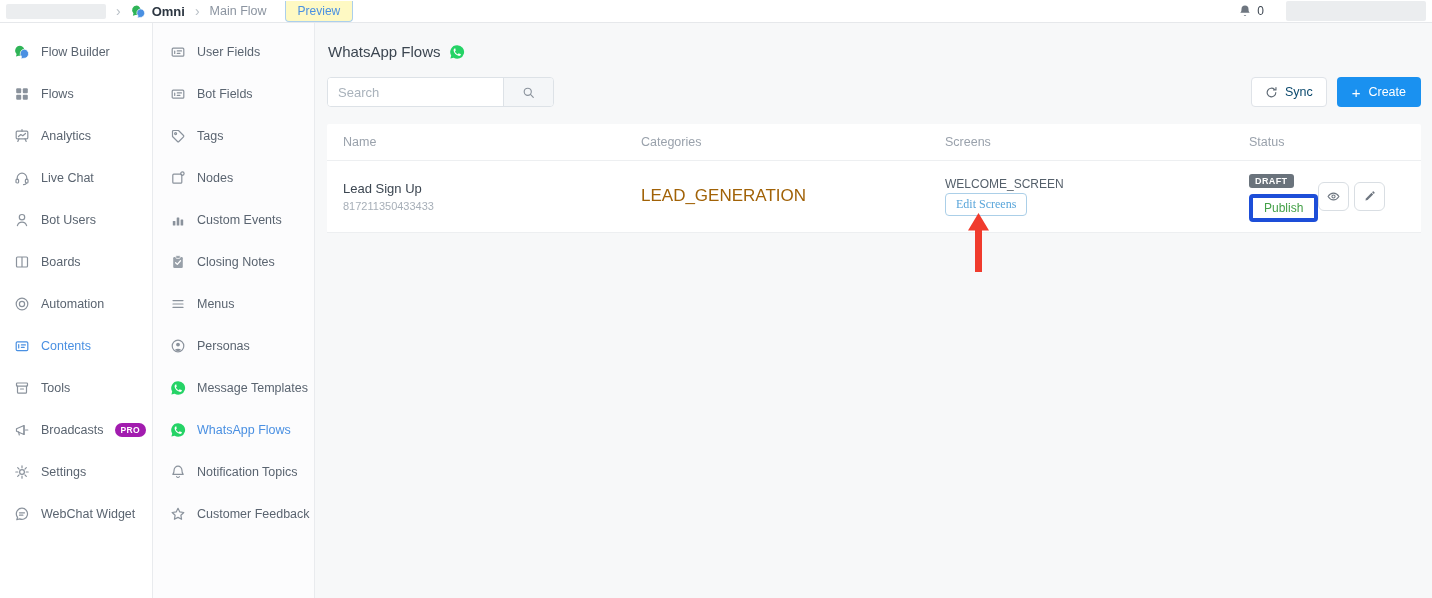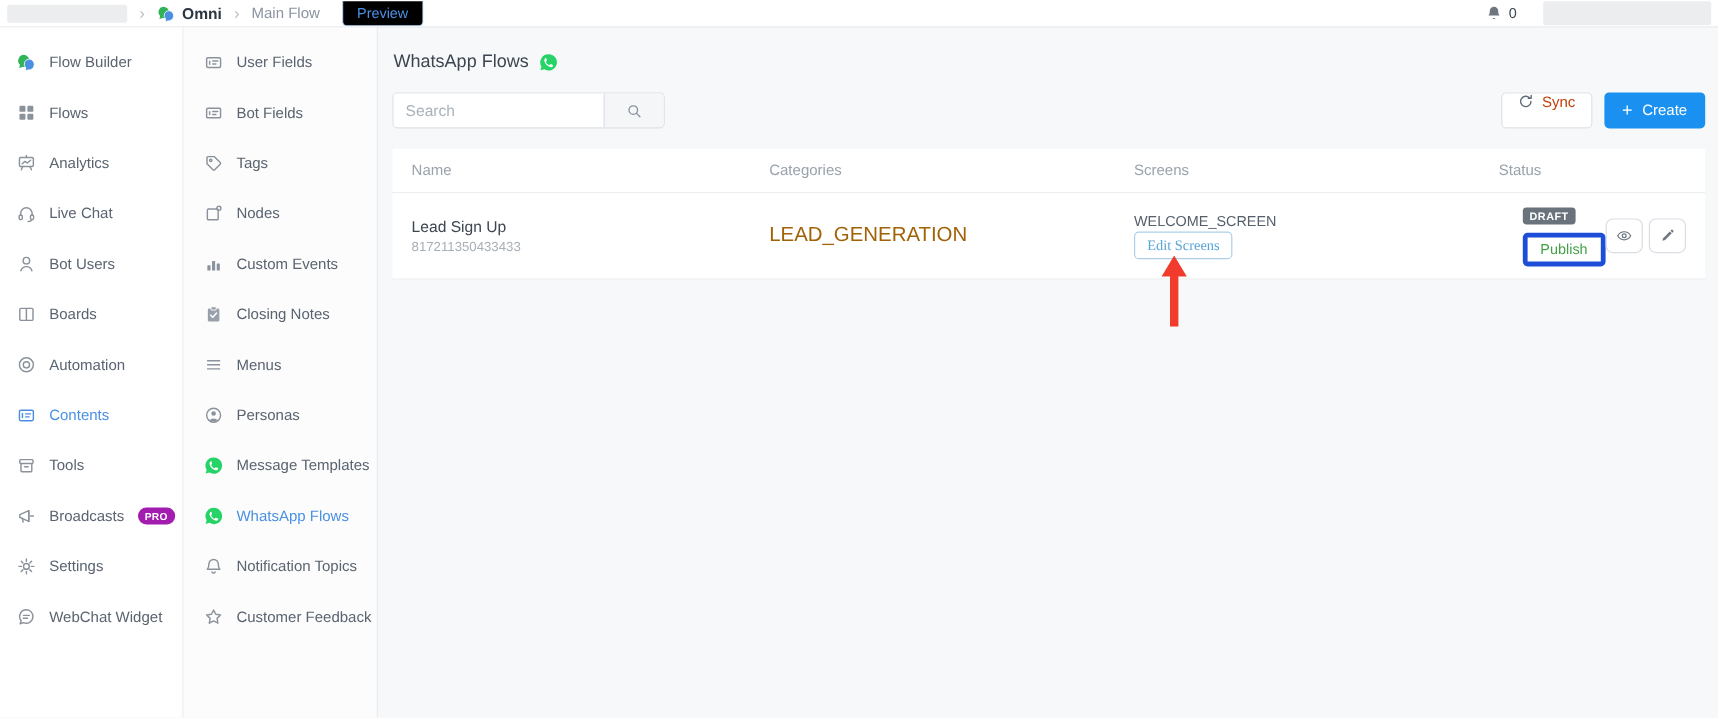--- a/index.html
+++ b/index.html
@@ -7,21 +7,21 @@
   body{font-family:"Liberation Sans",sans-serif;background:#f7f8f9;position:relative;overflow:hidden}
   svg.ic{display:block;flex:0 0 auto}
 
   
   .topbar{height:23px;background:#fff;border-bottom:1px solid #e6e8eb;display:flex;align-items:center}
   .tb-blur{width:100px;height:15px;background:#ebedef;border-radius:2px;margin-left:6px}
   .crumb-sep{color:#b9c0c7;font-size:14px;margin:0 10px;line-height:1}
   .crumb-app{font-weight:700;font-size:13px;color:#2c3641;margin-left:6px;cursor:pointer}
   .crumb-page{font-size:12.5px;color:#8b94a0;cursor:pointer}
   .preview-btn{margin-left:18px;height:21px;padding:0 12px;border:1px solid #abcfec;border-top:none;
-    border-radius:0 0 4px 4px;color:#4a90e2;font-size:12px;background:#000000;display:flex;align-items:center;cursor:pointer}
+    border-radius:0 0 4px 4px;color:#4a90e2;font-size:12px;background:#fef9c3;display:flex;align-items:center;cursor:pointer}
   .tb-right{margin-left:auto;display:flex;align-items:center}
   .bell-wrap{display:flex;align-items:center;gap:5px;cursor:pointer}
   .bell-count{font-size:12px;color:#3e4752}
   .tb-blur2{width:140px;height:20px;background:#ebedef;border-radius:2px;margin:0 6px 0 22px}
 
   
   .layout{display:flex;height:575px}
   .sidebar{width:153px;background:#fff;border-right:1px solid #e9ebee;padding-top:8px}
   .subsidebar{width:162px;background:#fcfcfd;border-right:1px solid #e9ebee;padding-top:8px}
   .item{height:42px;display:flex;align-items:center;gap:11px;padding:0 14px;font-size:12.5px;color:#5a6470;cursor:pointer;white-space:nowrap}
@@ -36,37 +36,37 @@
   .page-title-row{display:flex;align-items:center;gap:8px;margin:8px 0 0 1px}
   .page-title{font-size:15px;color:#3c4651}
   .controls{display:flex;align-items:center;margin-top:17px}
   .search-group{display:flex;height:30px;border:1px solid #dde2e7;border-radius:4px;overflow:hidden;background:#fff;width:227px}
   .search-input{border:none;outline:none;flex:1;padding:0 10px;font-size:13px;color:#3c4651;font-family:inherit;min-width:0}
   .search-input::placeholder{color:#a9b2bb}
   .search-btn{width:50px;background:#f4f6f8;border:none;border-left:1px solid #dde2e7;color:#8a929c;
     display:flex;align-items:center;justify-content:center;cursor:pointer}
   .controls-right{margin-left:auto;display:flex;gap:10px}
   .btn-sync{height:30px;padding:0 13px;background:#fff;border:1px solid #dfe3e8;border-radius:4px;font-size:12.5px;
-    color:#c2410c;display:flex;align-items:flex-start;gap:7px;cursor:pointer;font-family:inherit}
+    color:#0c4a6e;display:flex;align-items:center;gap:7px;cursor:pointer;font-family:inherit}
   .btn-sync .ic{color:#5f6a75}
   .btn-create{height:30px;padding:0 15px;background:#1a91f0;border:none;border-radius:4px;font-size:12.5px;color:#fff;
     display:flex;align-items:center;gap:8px;cursor:pointer;font-family:inherit}
   .plus{font-size:15px;line-height:1;font-weight:400}
 
   
   .table-card{margin-top:17px;background:#fff;border-radius:2px}
   .t-head,.t-row{display:grid;grid-template-columns:298px 304px 304px 1fr;padding:0 16px;align-items:center}
   .t-head{height:37px;color:#9aa2ac;font-size:12.5px;border-bottom:1px solid #edeff1}
   .t-row{padding:9px 16px 10px;border-bottom:1px solid #edeff1}
   .cell-name .nm{font-size:13px;color:#3c4651}
   .cell-name .id{font-size:11px;color:#a7afb8;margin-top:4px}
   .cell-cat{font-size:17px;color:#a16207}
   .cell-screens .scr{font-size:12px;color:#55606b;margin-bottom:2px}
   .btn-edit{padding:3px 10px;font-size:12px;color:#58a5da;background:#fff;border:1px solid #abcfe8;border-radius:4px;cursor:pointer;font-family:Liberation Serif, serif}
-  .cell-status{display:flex;justify-content:flex-end;align-items:center}
+  .cell-status{display:flex;justify-content:flex-start;align-items:center}
   .badge-draft{display:inline-block;background:#6a737c;color:#fff;font-size:9px;font-weight:700;letter-spacing:.4px;padding:2px 6px;border-radius:3px}
   .btn-publish{margin-top:6px;padding:3px 11px;font-size:12px;color:#43a047;background:#fff;border:4px solid #1d4ed8;border-radius:4px;display:inline-block;cursor:pointer;font-family:inherit}
   .row-actions{display:flex;gap:5px}
   .icon-btn{width:31px;height:29px;background:#fff;border:1px solid #d9dee3;border-radius:6px;display:flex;align-items:center;justify-content:center;color:#6e7680;cursor:pointer}
 
   .red-arrow{position:absolute;left:966px;top:213px}
 </style>
 </head>
 <body>
 

